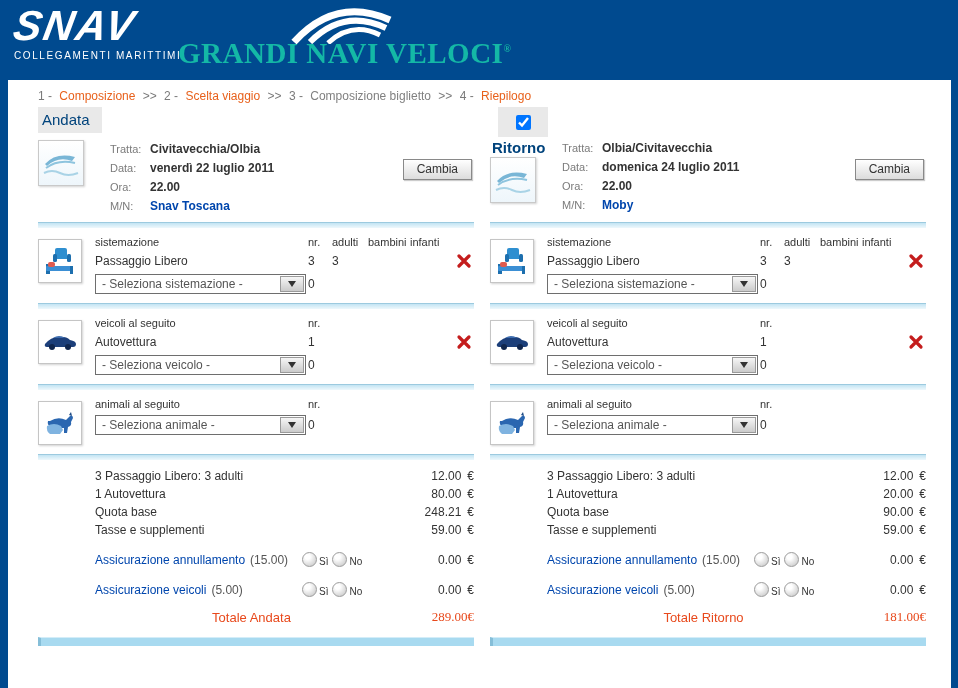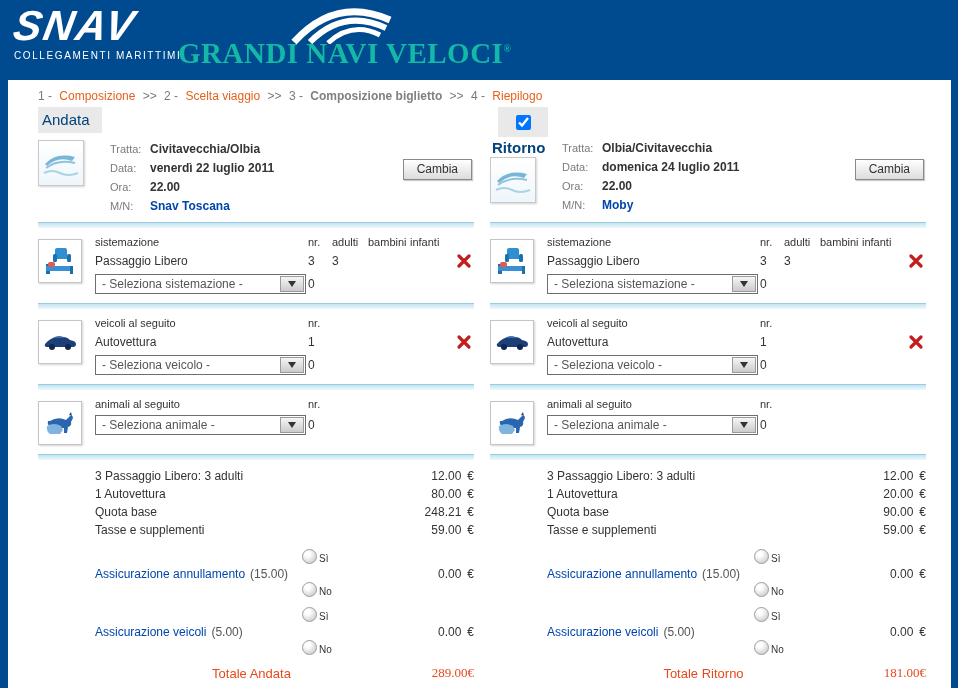--- a/index.html
+++ b/index.html
@@ -17,21 +17,21 @@
   .gnv-reg { font-size:10px; vertical-align:super; }
 
   
   .frame-left  { position:absolute; top:80px; bottom:0; left:0; width:8px; background:#004a8f; }
   .frame-right { position:absolute; top:80px; bottom:0; right:0; width:7px; background:#004a8f; }
 
   
   .breadcrumb { padding:9px 0 4px 38px; font-size:12px; color:#7a7a7a; }
   .breadcrumb span { margin-right:4px; }
   .bc-link { color:#e8611c; cursor:pointer; }
-  .bc-current { color:#808080; font-weight:bold; }
+  .bc-current { color:#808080; font-weight:normal; }
 
   
   .content { display:flex; padding-left:38px; }
   .col { width:436px; }
   .col + .col { margin-left:16px; }
 
   .col-head { position:relative; height:112px; }
   .tab-title { display:inline-block; background:#e9e9e9; color:#00437c; font-weight:normal; font-size:15px; padding:4px 12px 5px 4px; }
   .chk-box { width:50px; height:30px; background:#e9e9e9; display:flex; align-items:center; justify-content:center; margin-left:8px; }
   .chk-box input { width:15px; height:15px; }
@@ -66,21 +66,21 @@
 
   
   .summary { padding:4px 0 0 57px; }
   .sgrid { display:grid; grid-template-columns:1fr 118px 66px; align-items:center; }
   .slabel { font-size:12px; color:#333; line-height:18px; }
   .sprice { font-size:12px; color:#333; text-align:right; line-height:18px; }
   .sprice .eu { margin-left:6px; }
   .ins-label { font-size:12px; color:#0046ad; cursor:pointer; }
   .ins-paren { font-size:12px; color:#555; margin-left:5px; }
   .ins-row-margin { margin-top:12px; display:block; }
-  .radios { display:flex; align-items:flex-start; gap:18px; padding-left:12px; margin-top:10px;flex-direction:column; }
+  .radios { display:flex; align-items:flex-start; gap:4px; padding-left:12px; margin-top:10px; }
   .radio-pair { display:flex; align-items:flex-end; cursor:pointer; }
   .radio-circle { width:15px; height:15px; border-radius:50%; border:1px solid #9d9d9d; background:radial-gradient(circle at 35% 30%, #ffffff 20%, #e3e3e3 55%, #c0c0c0); }
   .radio-lbl { font-size:10px; color:#333; margin-left:2px; }
   .tot-label { font-size:13px; color:#e8491c; margin-top:10px;text-align:center; }
   .tot-price { font-size:13px; color:#e8491c; text-align:right; margin-top:10px;font-family:Liberation Serif, serif; }
   .endbar { height:9px; background:#a8daf0; border-top:1px solid #d4edf8; border-left:3px solid #85bed8; margin-top:12px; }
 </style>
 </head>
 <body>
 

